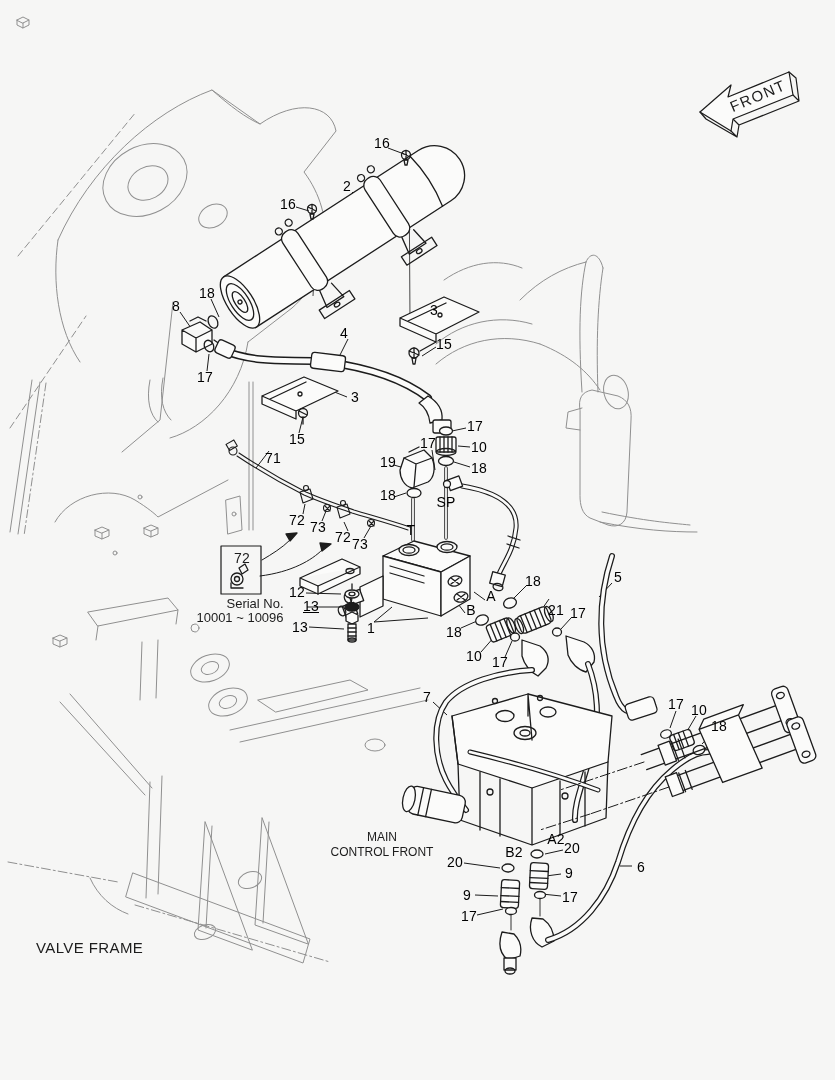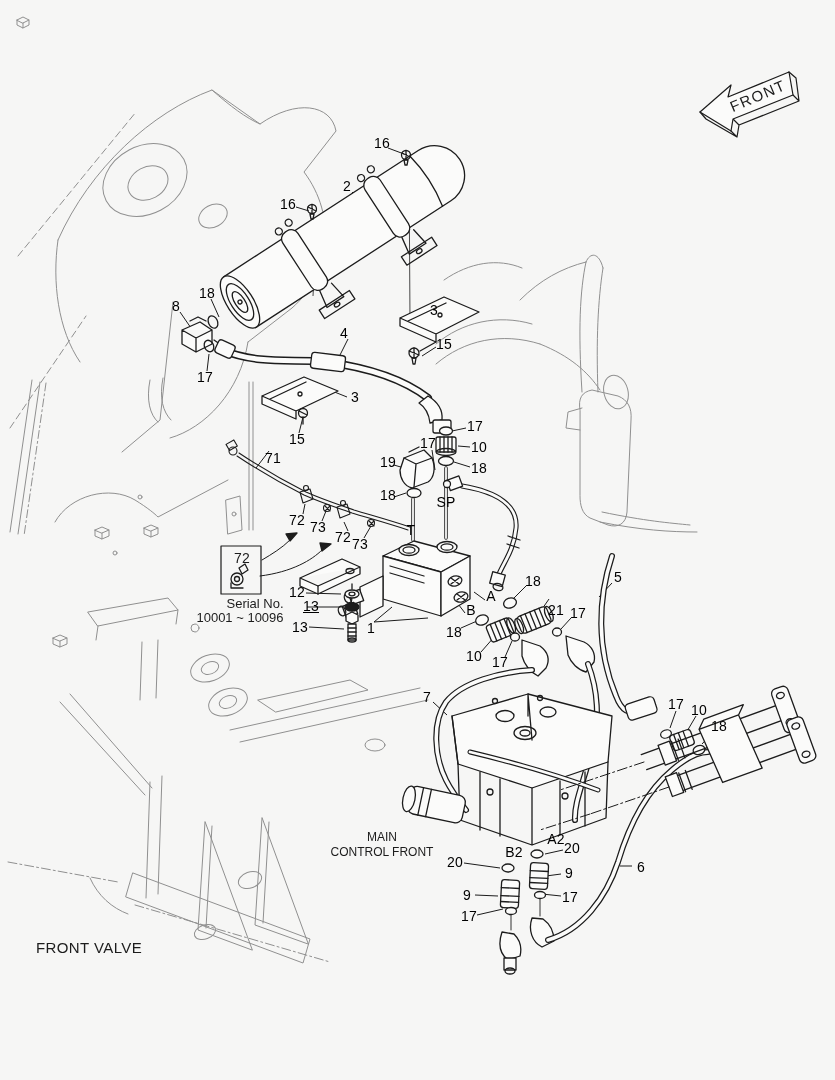--- a/index.html
+++ b/index.html
@@ -422,21 +422,21 @@
       <span class="callout" style="left: 467px; top: 895px;">9</span>
       <span class="callout" style="left: 570px; top: 897px;">17</span>
       <span class="callout" style="left: 469px; top: 916px;">17</span>
     </div>
 
 <div class="caption" id="mcv-caption">
   <span>MAIN</span>
   <span>CONTROL FRONT</span>
 </div>
 
-<div class="caption" id="frame-caption">FRONT VALVE</div>
+<div class="caption" id="frame-caption">VALVE FRAME</div>
 
 <div class="caption" id="serial-caption">
   <div>Serial No.</div>
   <div>10001 ~ 10096</div>
 </div>
 
 <div class="caption callout" id="serial-ref">72</div>
 
 </div>
 

